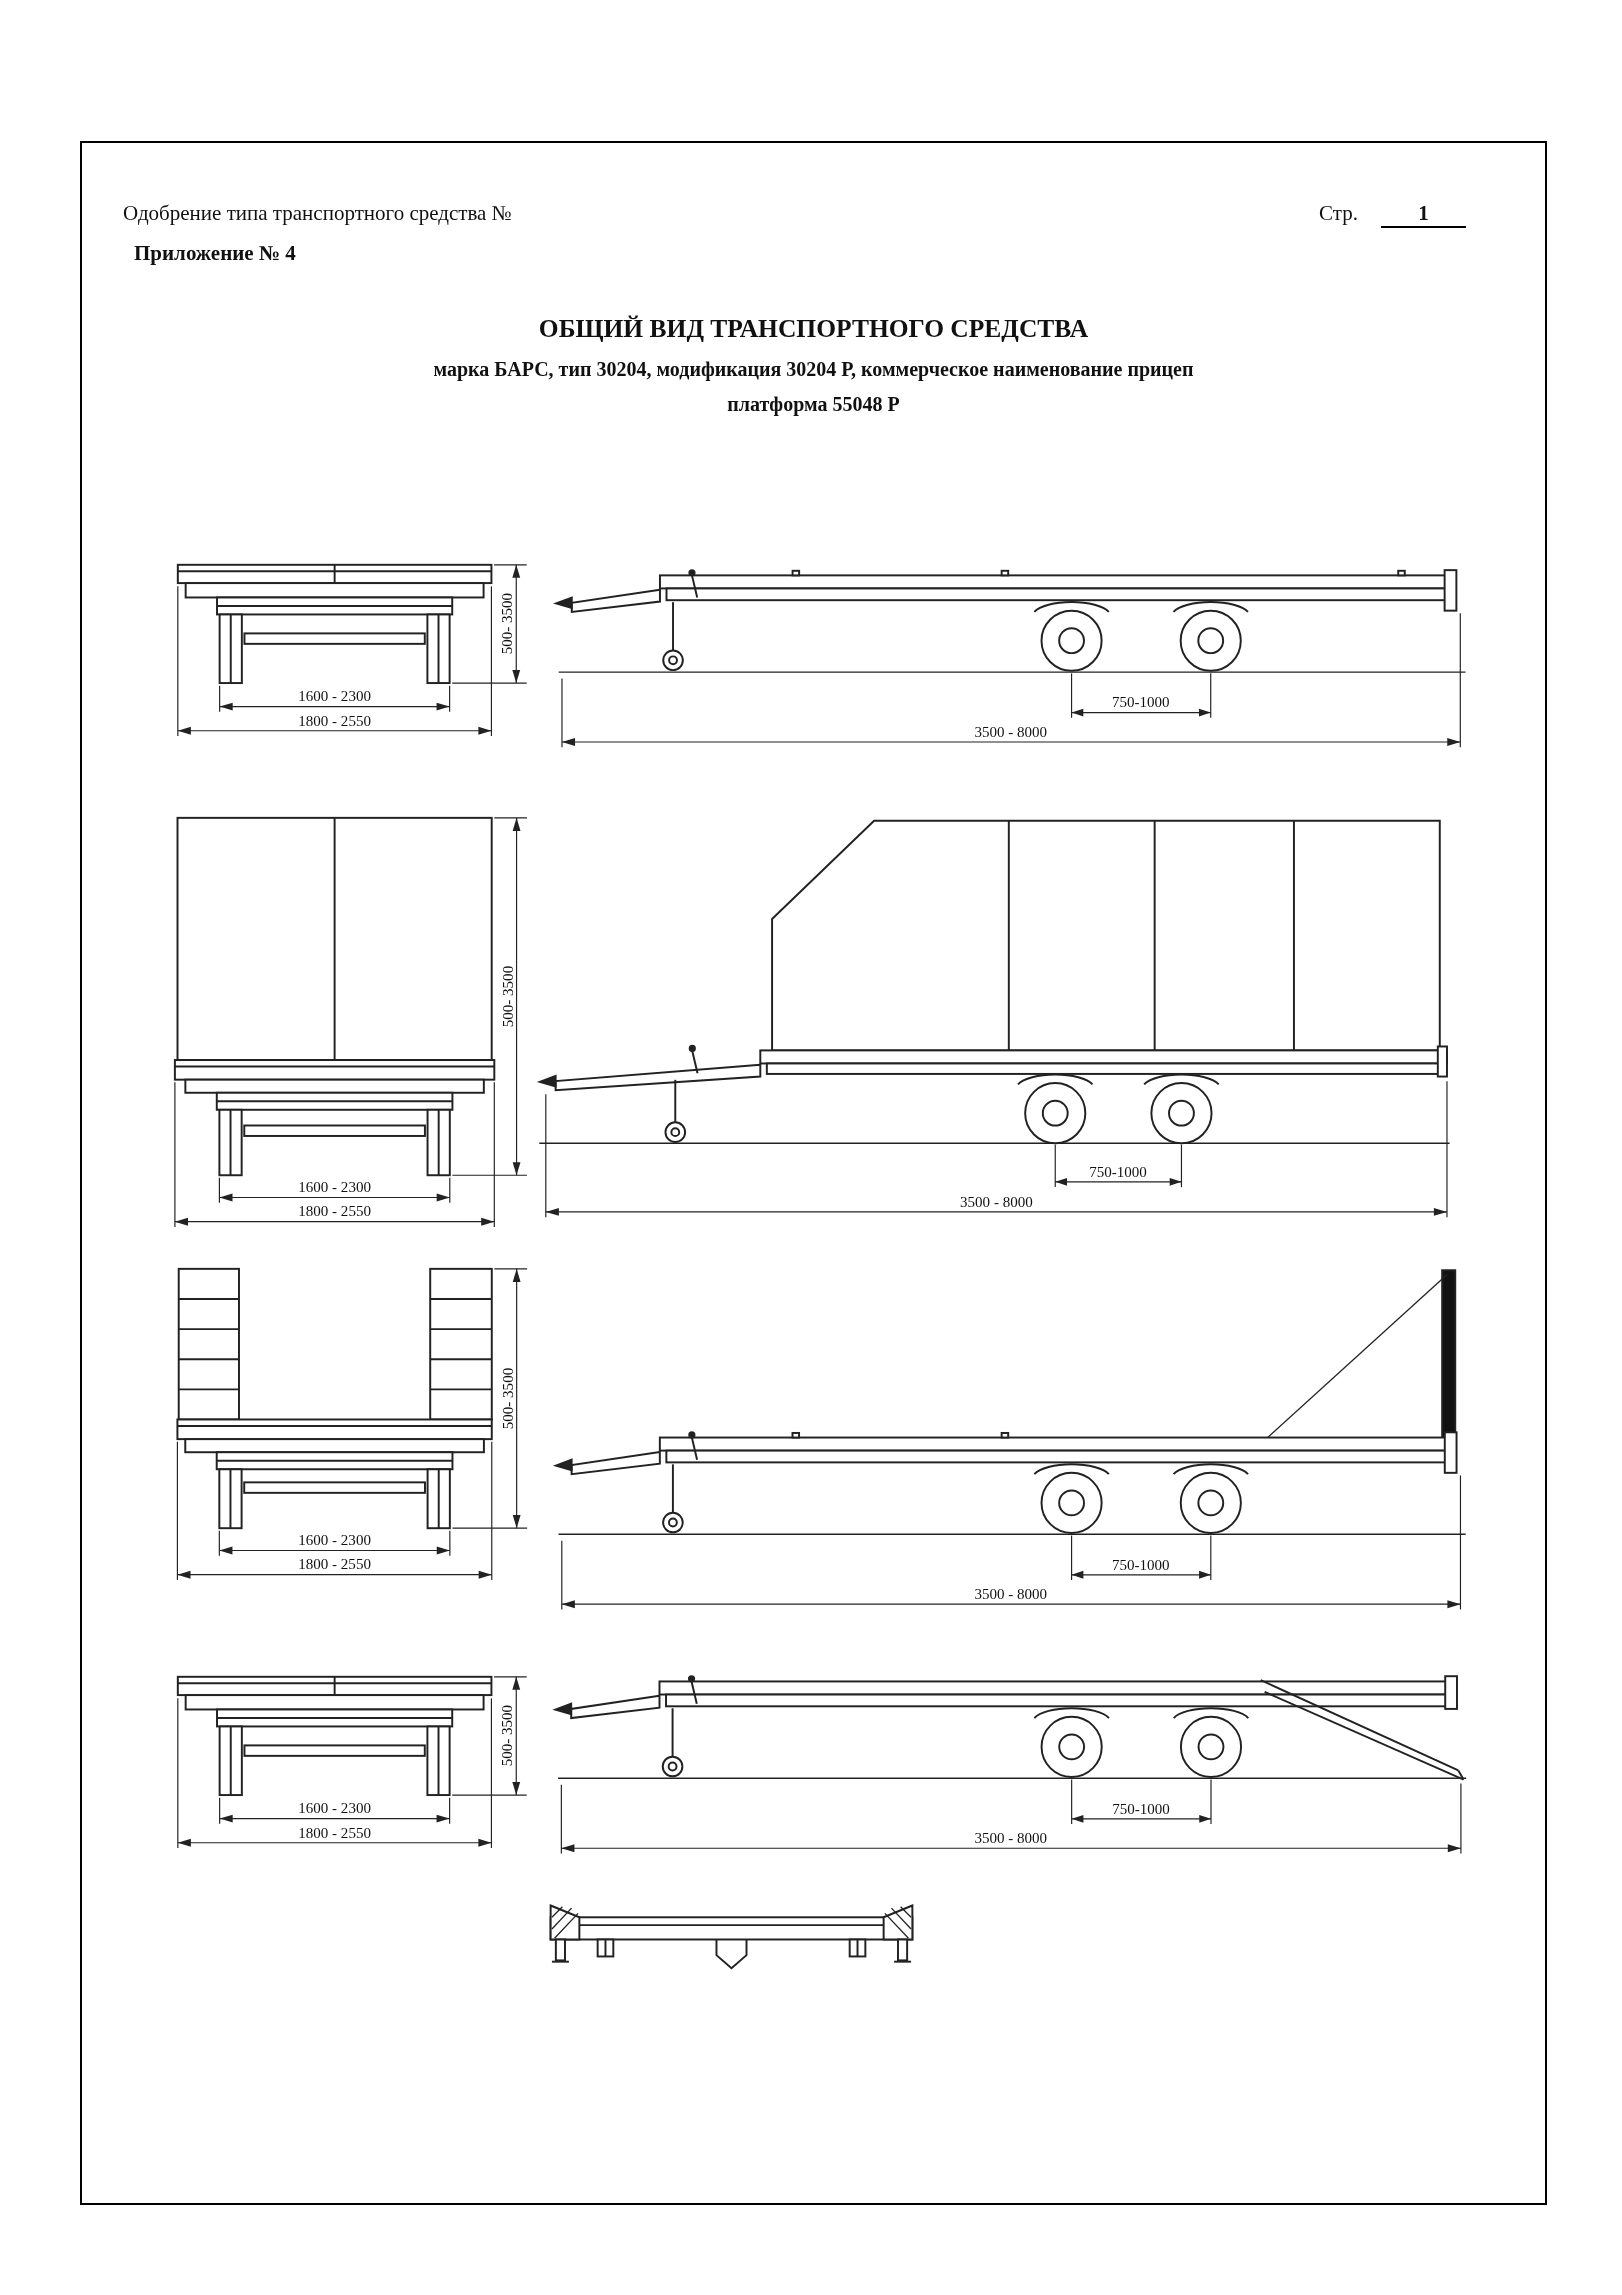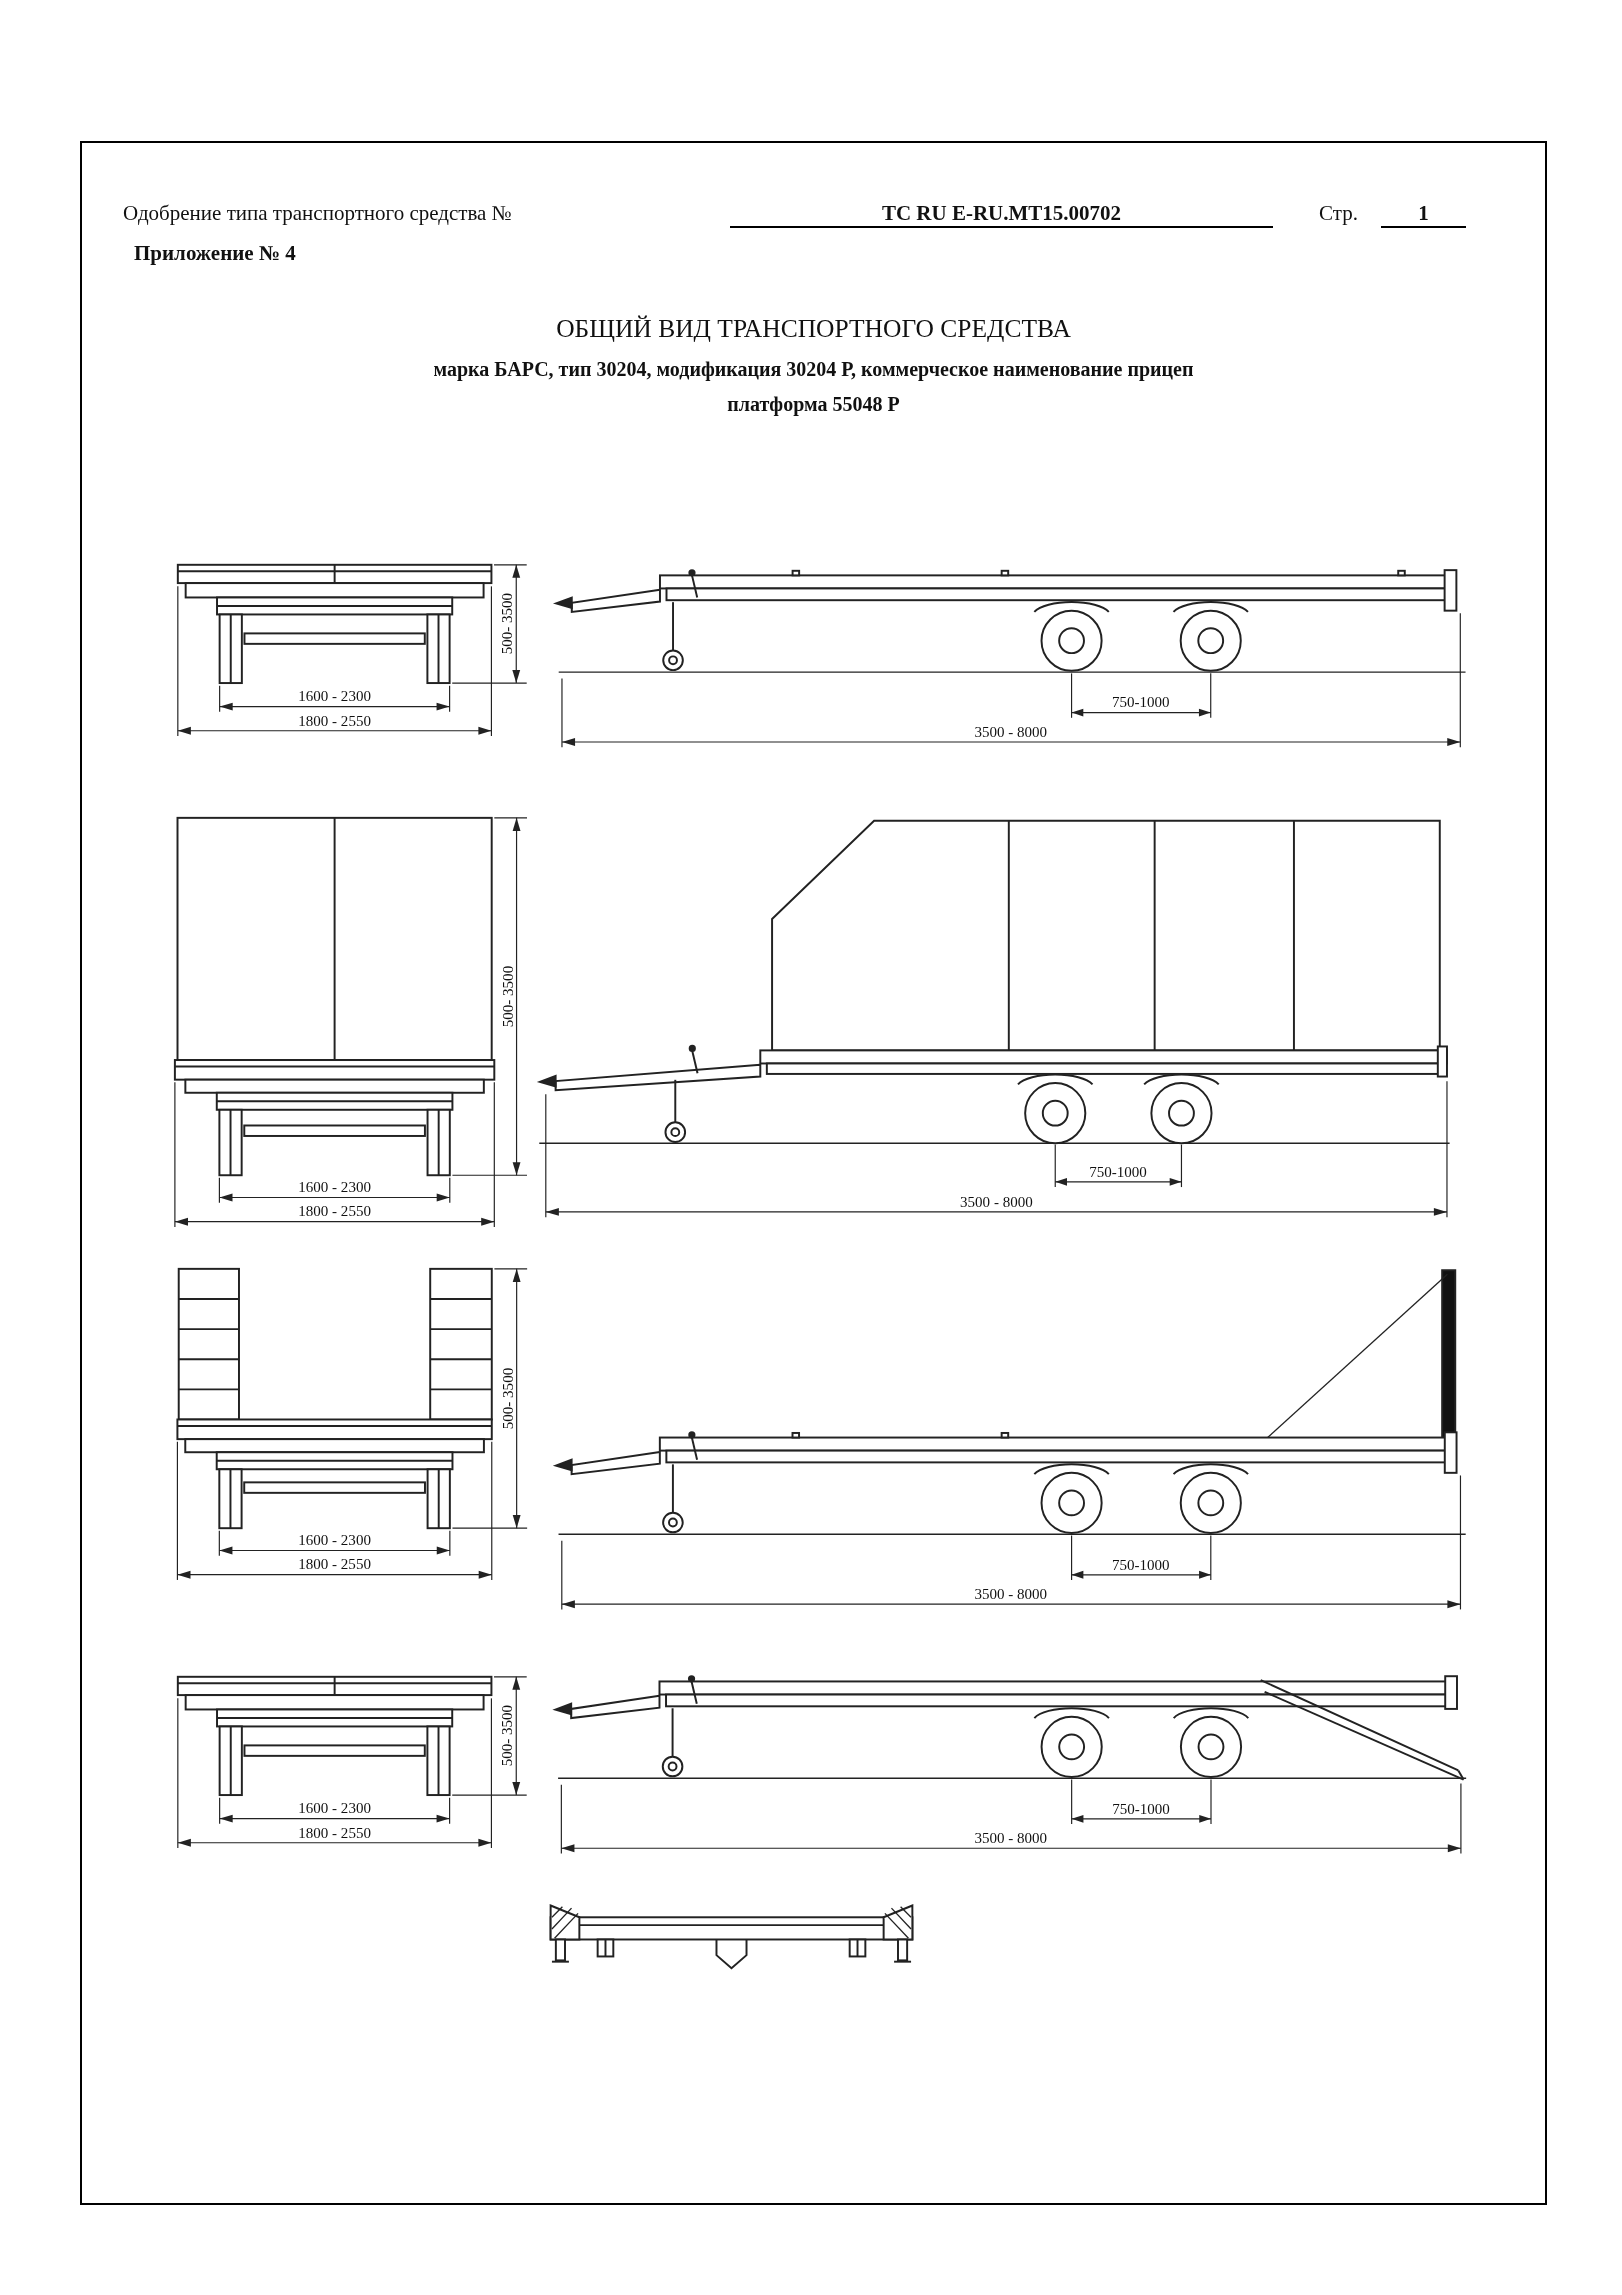--- a/index.html
+++ b/index.html
@@ -5,32 +5,31 @@
   html,body{margin:0;padding:0;}
   body{
     width:1623px;height:2295px;background:#ffffff;position:relative;
     font-family:"Liberation Serif","DejaVu Serif",serif;color:#111;
   }
   .frame{position:absolute;left:80px;top:141px;width:1463px;height:2060px;border:2px solid #000;}
   .abs{position:absolute;}
   .hdr{font-size:21px;white-space:nowrap;}
   .b{font-weight:bold;}
   .ul{border-bottom:2px solid #000;text-align:center;display:inline-block;font-weight:bold;}
-  .title{position:absolute;left:0;top:171px;width:100%;text-align:center;font-weight:normal;font-size:25.5px;}
+  .title{position:absolute;left:0;top:171px;width:100%;text-align:center;font-weight:bold;font-size:25.5px;}
   .subtitle{position:absolute;left:0;top:209px;width:100%;text-align:center;font-weight:bold;font-size:20px;line-height:35px;}
   svg{position:absolute;overflow:visible;}
   svg text{font-family:"Liberation Serif","DejaVu Serif",serif;font-size:23px;fill:#111;font-weight:normal;}
 </style>
 </head>
 <body>
 
 <div class="frame">
 
   <span class="abs hdr" style="left:41px;top:58px;">Одобрение типа транспортного средства №</span>
-  <span class="abs hdr ul" style="left:648px;top:58px;width:543px;">ТС RU E-RU.MT15.00702</span>
   <span class="abs hdr" style="left:1237px;top:58px;">Стр.</span>
   <span class="abs hdr ul" style="left:1299px;top:58px;width:85px;">1</span>
   <span class="abs hdr b" style="left:52px;top:98px;">Приложение № 4</span>
 
   <div class="title">ОБЩИЙ ВИД ТРАНСПОРТНОГО СРЕДСТВА</div>
   <div class="subtitle">
     <span>марка БАРС, тип 30204, модификация 30204 Р, коммерческое наименование прицеп</span><br>
     <span>платформа 55048 Р</span>
   </div>
 

